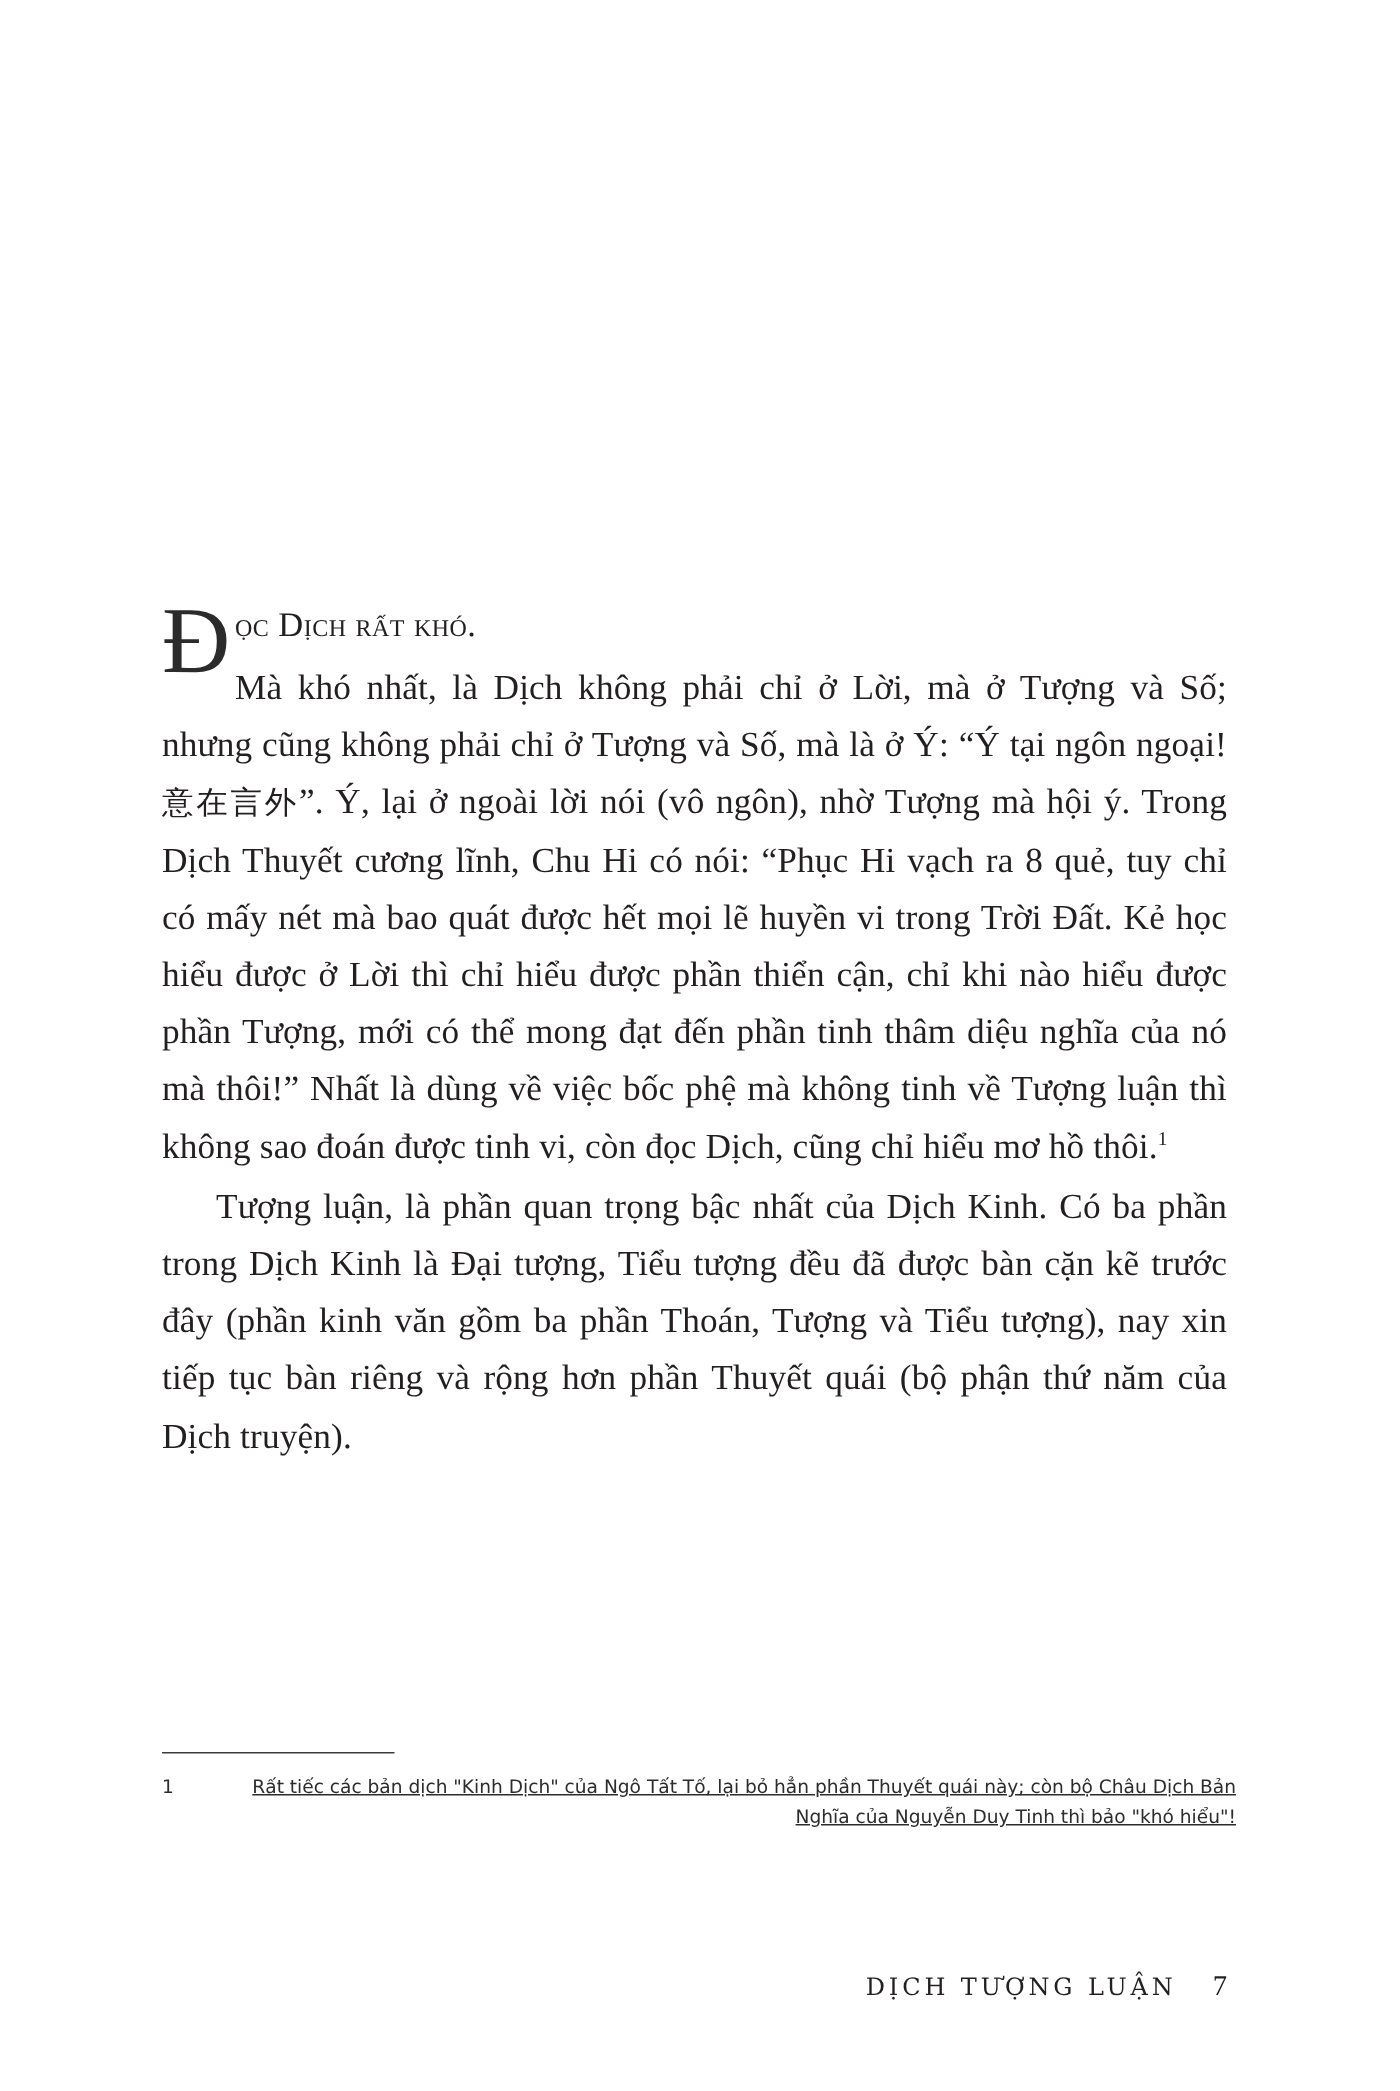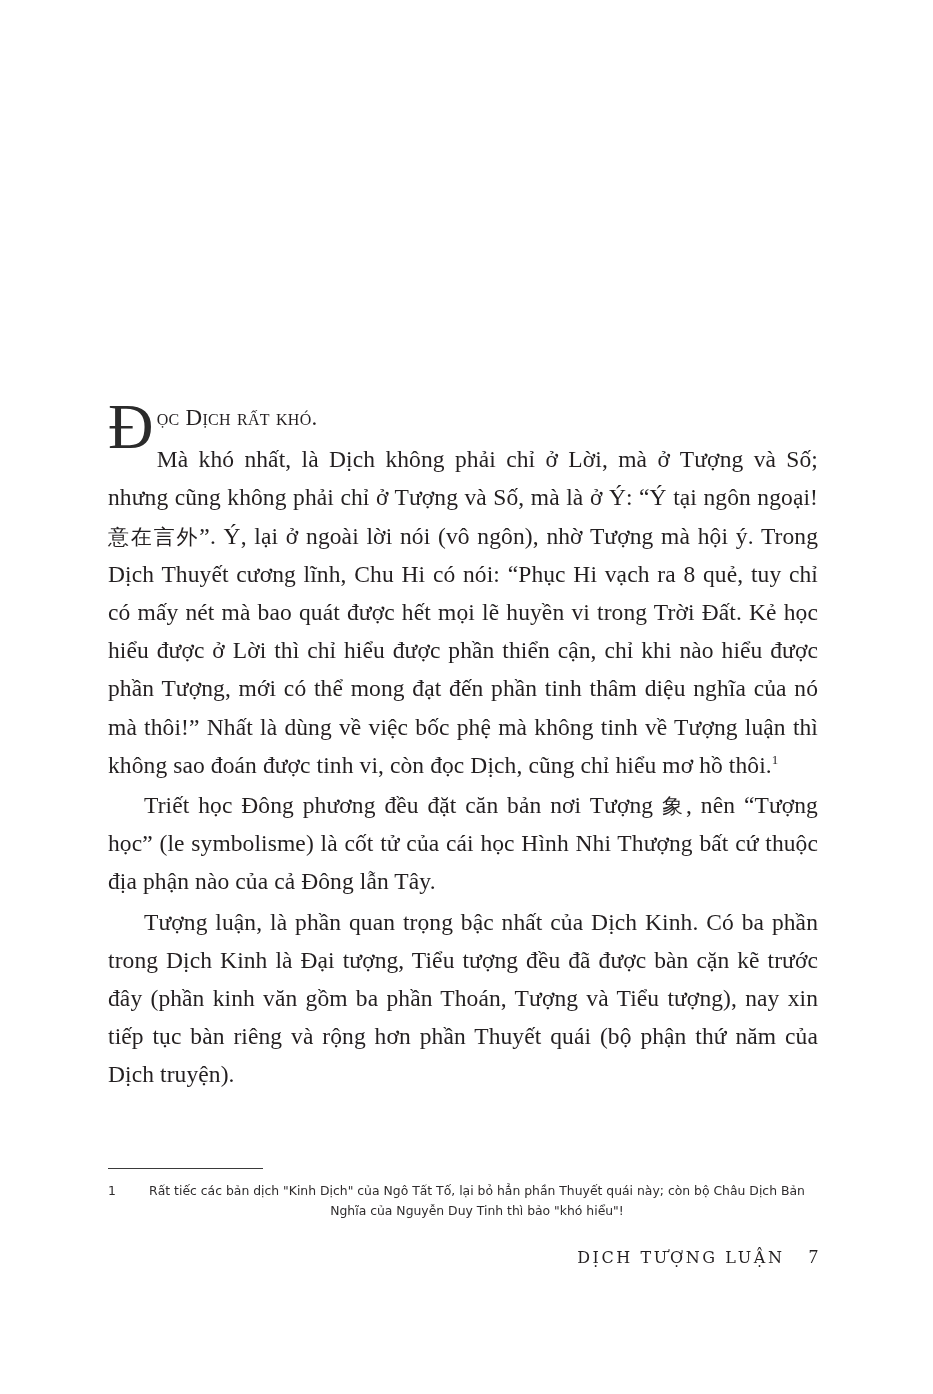--- a/index.html
+++ b/index.html
@@ -103,28 +103,29 @@
     font-size: 12.4px;
     line-height: 1.62;
     color: #2e2b2c;
   }
   .footnote-num {
     width: 22px;
     flex: 0 0 22px;
   }
   .footnote-text {
     flex: 1;
-    text-align: center;
+    text-align: right;
+    text-decoration: underline;
   }
 
   
   .footer {
     position: absolute;
     left: 108px;
-    top: 1246px;
+    top: 1314px;
     width: 710px;
     display: flex;
     justify-content: flex-end;
     align-items: baseline;
     font-family: "DejaVu Serif", serif;
   }
   .footer-title {
     font-size: 16px;
     letter-spacing: 2.6px;
     font-variant: small-caps;
@@ -143,21 +144,20 @@
 
 <div class="page">
 
   <div class="textblock">
 
     <p class="opening">
       <span class="dropcap">Đ</span><span class="opening-rest">ọc Dịch rất khó.</span>
     </p>
 
     <p class="body firstpara" id="p1"><span>Mà khó nhất, là Dịch không phải chỉ ở Lời, mà ở Tượng và Số; nhưng cũng không phải chỉ ở Tượng và Số, mà là ở Ý: “Ý tại ngôn ngoại! </span><span class="cjk">意在言外</span><span>”. Ý, lại ở ngoài lời nói (vô ngôn), nhờ Tượng mà hội ý. Trong </span><span class="ital">Dịch Thuyết cương lĩnh</span><span>, Chu Hi có nói: “Phục Hi vạch ra 8 quẻ, tuy chỉ có mấy nét mà bao quát được hết mọi lẽ huyền vi trong Trời Đất. Kẻ học hiểu được ở Lời thì chỉ hiểu được phần thiển cận, chỉ khi nào hiểu được phần Tượng, mới có thể mong đạt đến phần tinh thâm diệu nghĩa của nó mà thôi!” Nhất là dùng về việc bốc phệ mà không tinh về Tượng luận thì không sao đoán được tinh vi, còn đọc Dịch, cũng chỉ hiểu mơ hồ thôi.</span><sup class="fn">1</sup></p>
-    <p class="body indent" id="p2"><span>Triết học Đông phương đều đặt căn bản nơi Tượng </span><span class="cjk">象</span><span>, nên “Tượng học” (le symbolisme) là cốt tử của cái học Hình Nhi Thượng bất cứ thuộc địa phận nào của cả Đông lẫn Tây.</span></p>
     <p class="body indent" id="p3"><span>Tượng luận, là phần quan trọng bậc nhất của Dịch Kinh. Có ba phần trong Dịch Kinh là Đại tượng, Tiểu tượng đều đã được bàn cặn kẽ trước đây (phần kinh văn gồm ba phần Thoán, Tượng và Tiểu tượng), nay xin tiếp tục bàn riêng và rộng hơn phần Thuyết quái (bộ phận thứ năm của Dịch truyện).</span></p>
 
   </div>
 
   <div class="footnote-wrap">
     <div class="footnote-rule"></div>
     <div class="footnote">
       <div class="footnote-num">1</div>
       <div class="footnote-text">Rất tiếc các bản dịch "Kinh Dịch" của Ngô Tất Tố, lại bỏ hẳn phần Thuyết quái này; còn bộ Châu Dịch Bản Nghĩa của Nguyễn Duy Tinh thì bảo "khó hiểu"!</div>
     </div>

